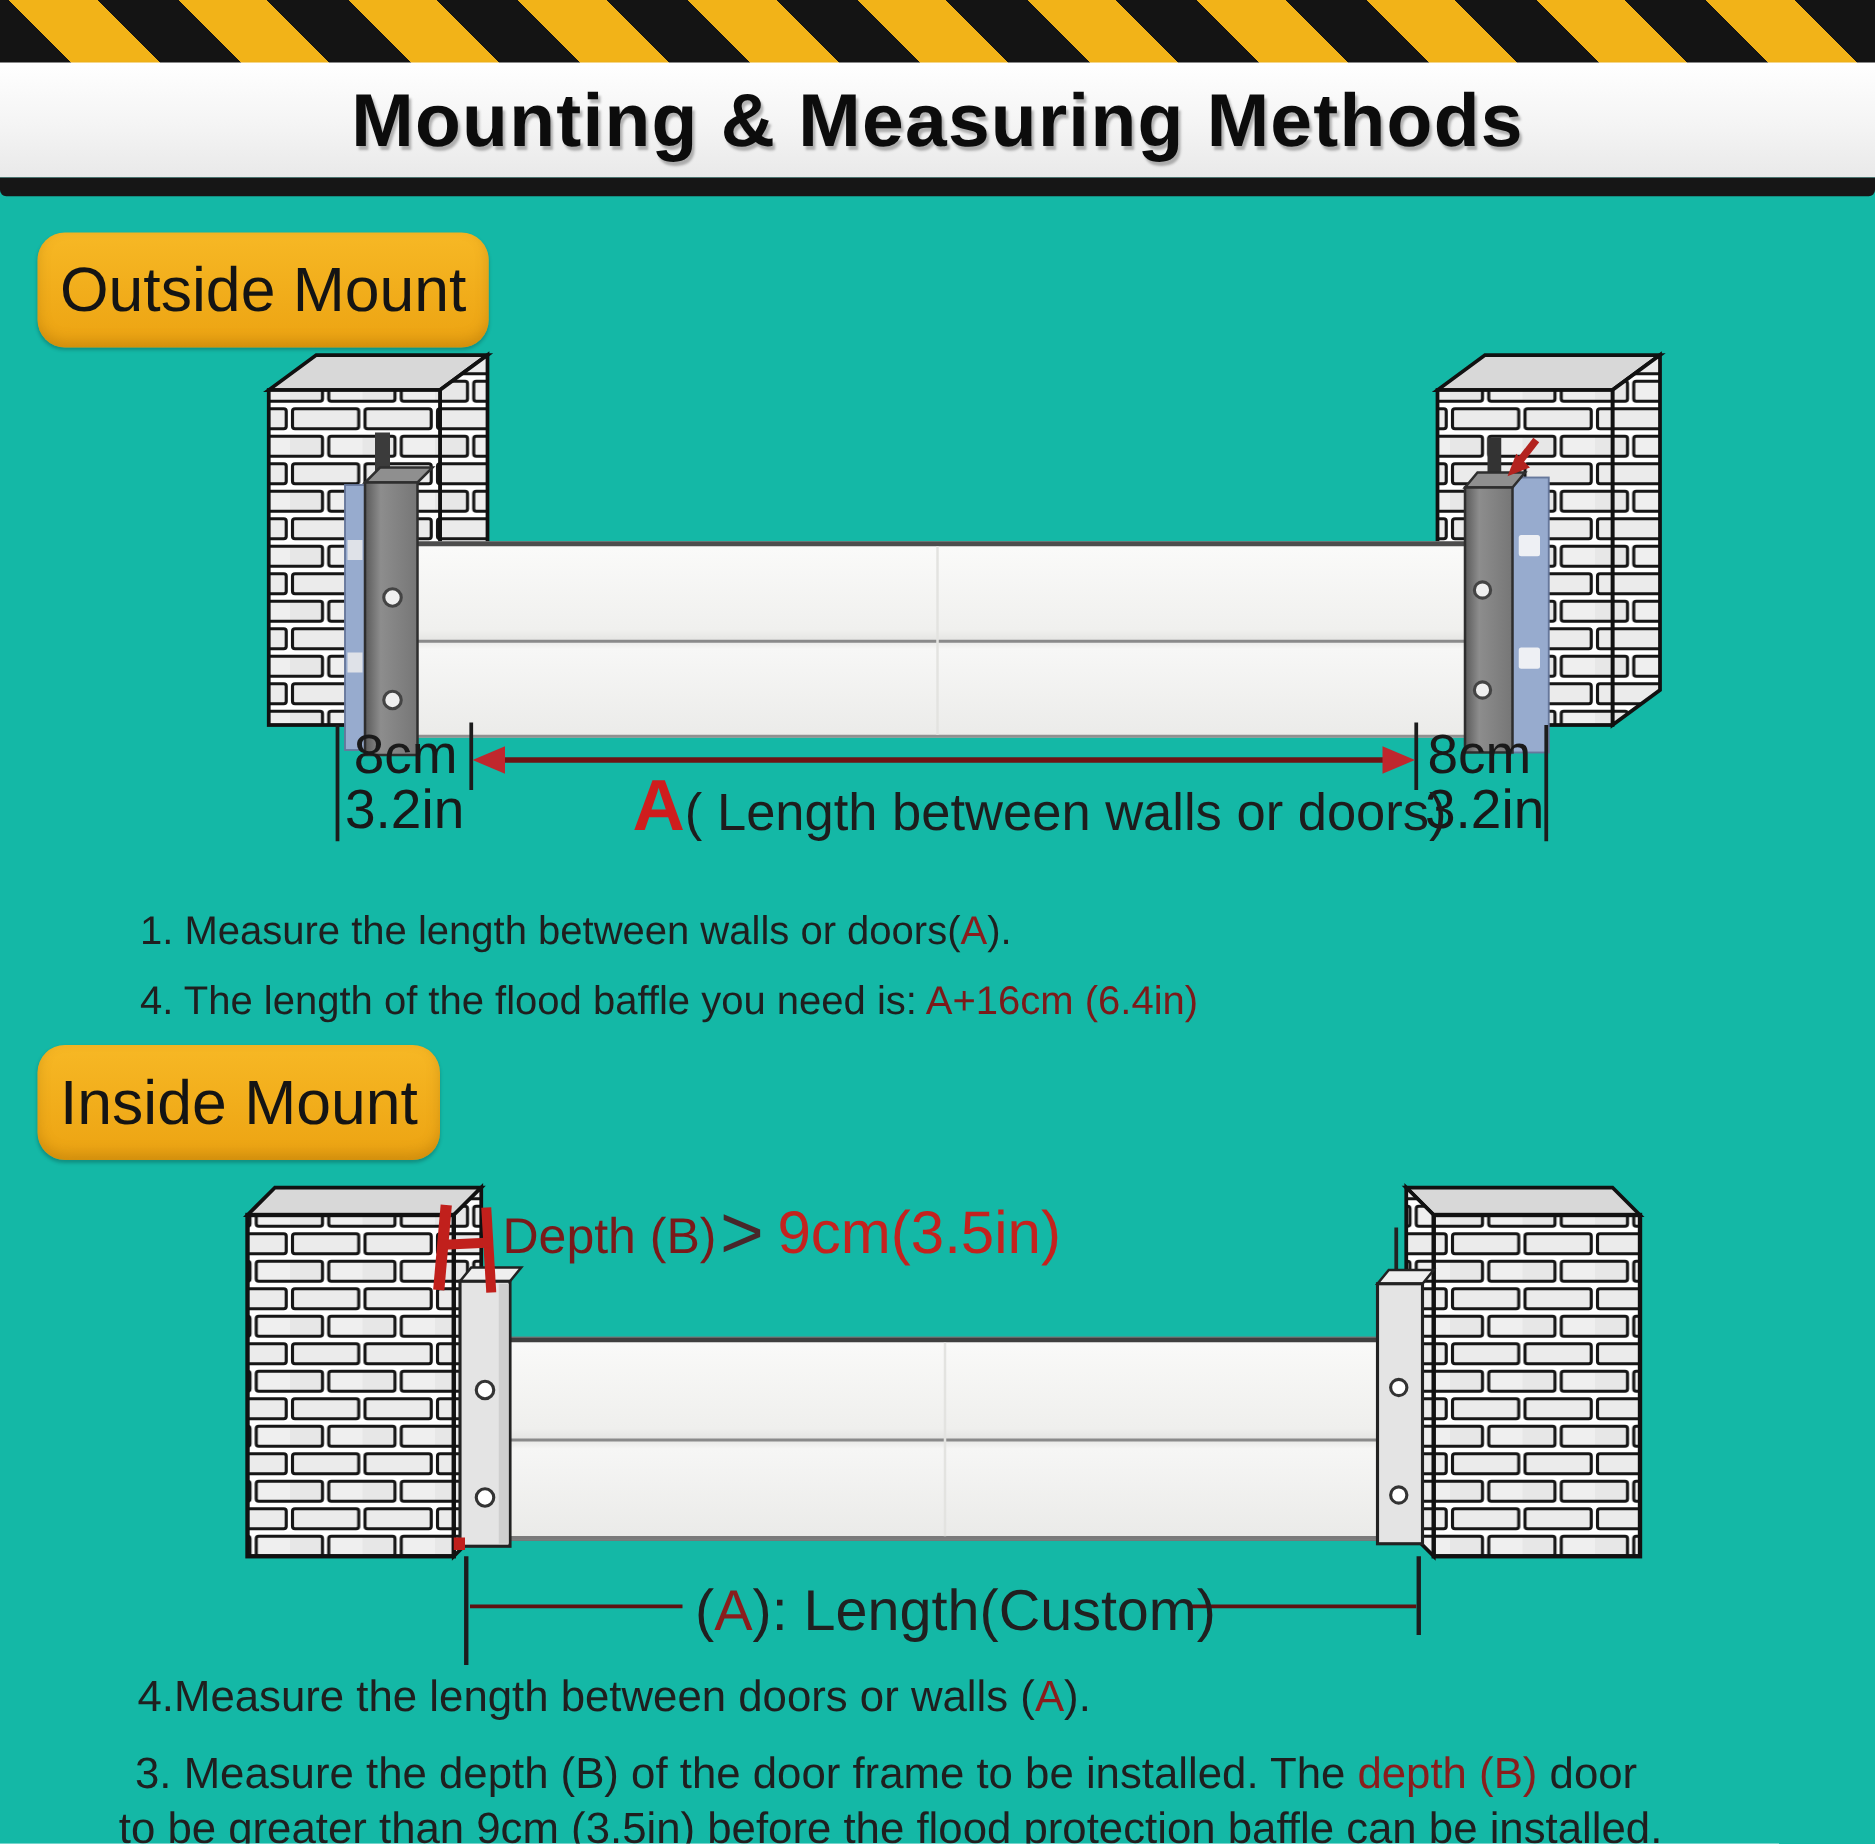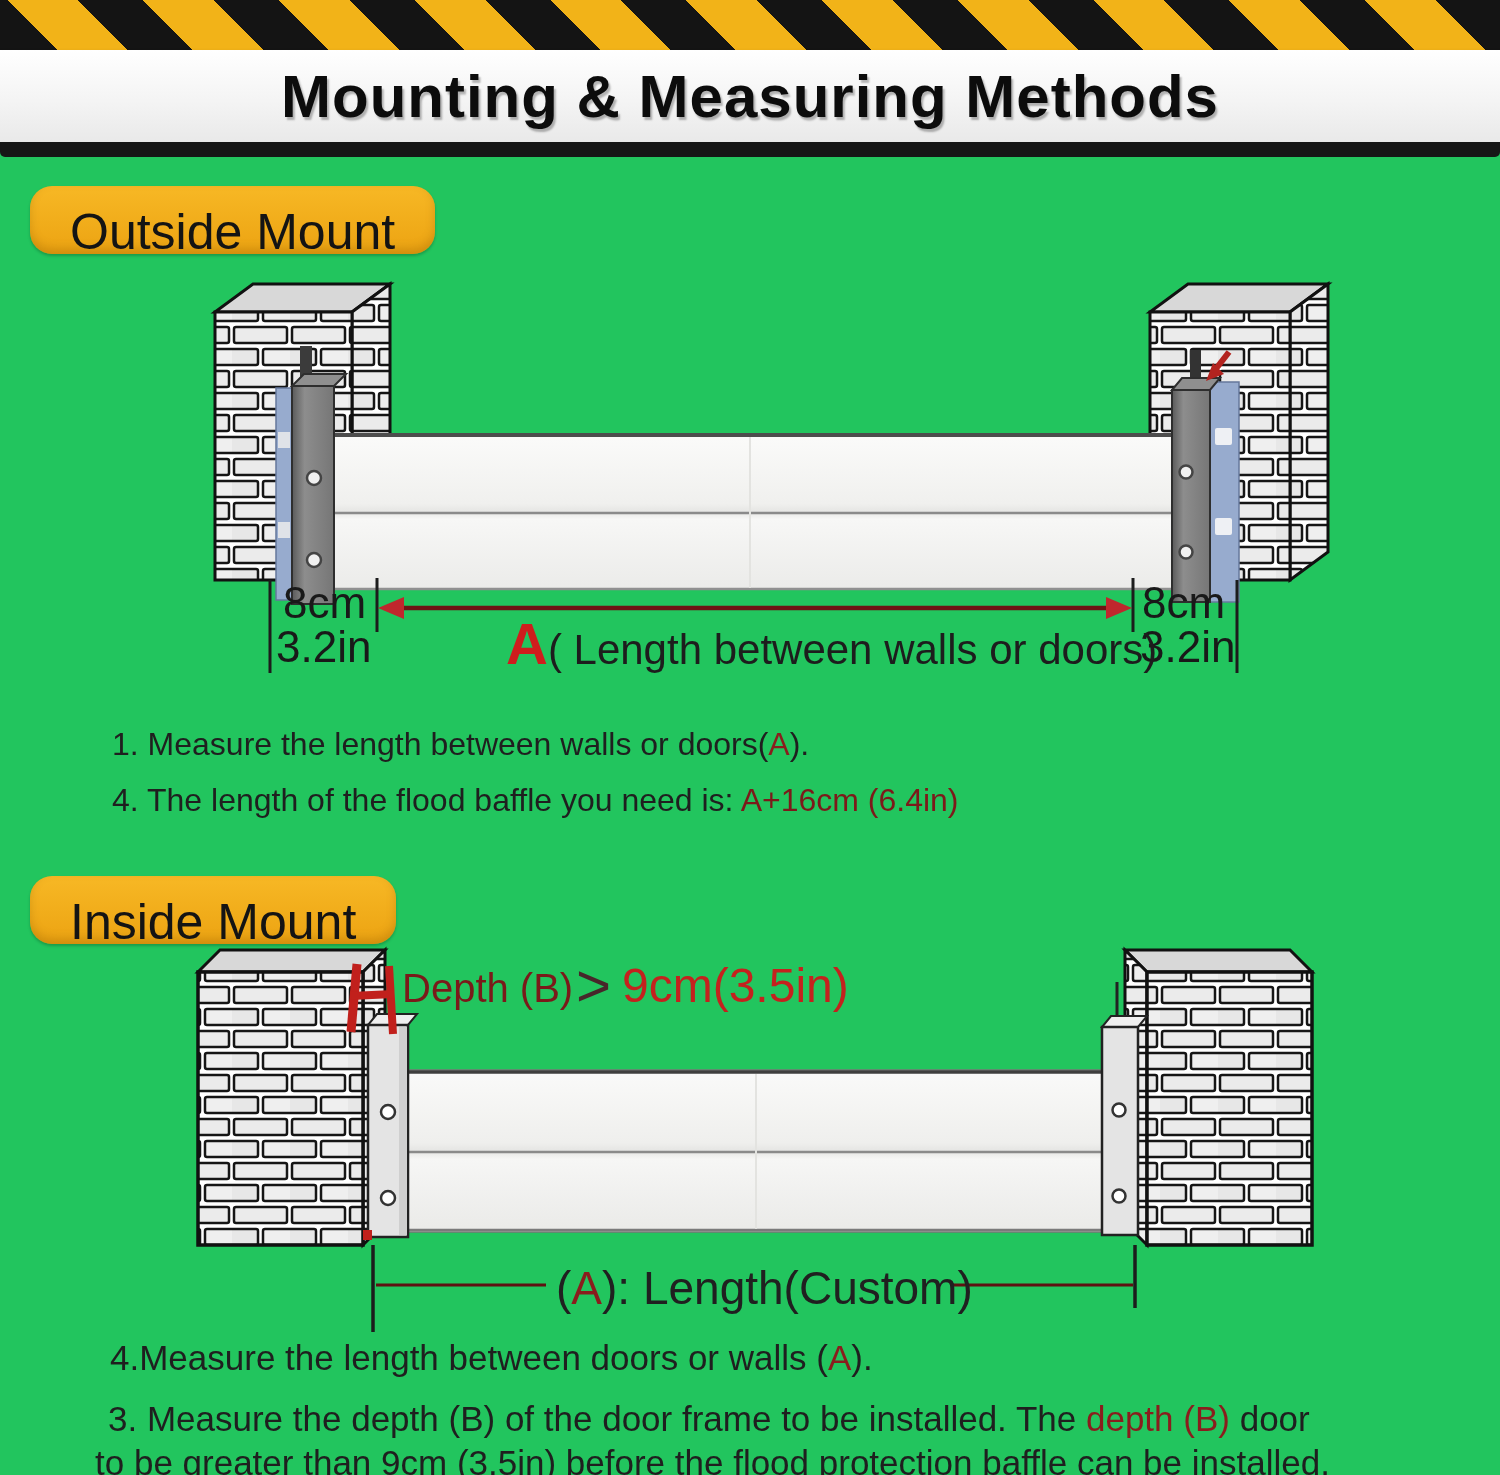--- a/index.html
+++ b/index.html
@@ -1,39 +1,39 @@
 <!DOCTYPE html>
 <html><head>
 <meta charset="utf-8">
 <style>
   html,body{margin:0;padding:0;background:#ffffff;}
-  .page{position:relative;width:1500px;height:1475px;background:#22c55e;overflow:hidden;
+  .page{position:relative;width:1500px;height:1475px;background:#14b8a6;overflow:hidden;
         font-family:"Liberation Sans",sans-serif;}
 
   
   .tape{position:absolute;left:0;top:0;width:1500px;height:58px;
         background:repeating-linear-gradient(45deg,#141414 0 46px,#f2b318 46px 96px);
         box-shadow:0 2px 6px rgba(0,0,0,.35);}
   .banner{position:absolute;left:0;top:50px;width:1500px;height:92px;
         background:linear-gradient(180deg,#ffffff 0%,#f4f4f4 55%,#e9e9e9 100%);
         display:flex;align-items:center;justify-content:center;
         box-shadow:0 2px 4px rgba(0,0,0,.18);}
   .title{font-size:60px;font-weight:bold;color:#0c0c0c;letter-spacing:1px;
         text-shadow:2px 3px 2px rgba(0,0,0,.28);}
   .divider{position:absolute;left:0;top:142px;width:1500px;height:15px;background:#161616;
         border-radius:0 0 5px 5px;}
 
   
   .mount-label{position:absolute;left:30px;display:inline-block;
         background:linear-gradient(180deg,#f7b825 0%,#eca312 100%);
-        border-radius:22px;padding:0 40px;height:68px;line-height:92px;
+        border-radius:22px;padding:0 18px;height:92px;line-height:92px;
         font-size:50px;color:#141414;
         box-shadow:inset 0 -5px 10px rgba(140,90,0,.30), 0 2px 3px rgba(0,0,0,.22);}
   #label-outside{top:186px;}
-  #label-inside{top:876px;}
+  #label-inside{top:836px;}
 
   svg.diagram{position:absolute;left:0;}
   #svg-outside{top:280px;}
   #svg-inside{top:940px;}
   svg text{font-family:"Liberation Sans",sans-serif;}
 
   
   .instr{position:absolute;color:#1f1f1f;}
   #instr-outside{left:112px;top:716px;font-size:32px;line-height:56px;}
   #instr-bottom{left:95px;top:1336px;font-size:35px;line-height:44px;}

